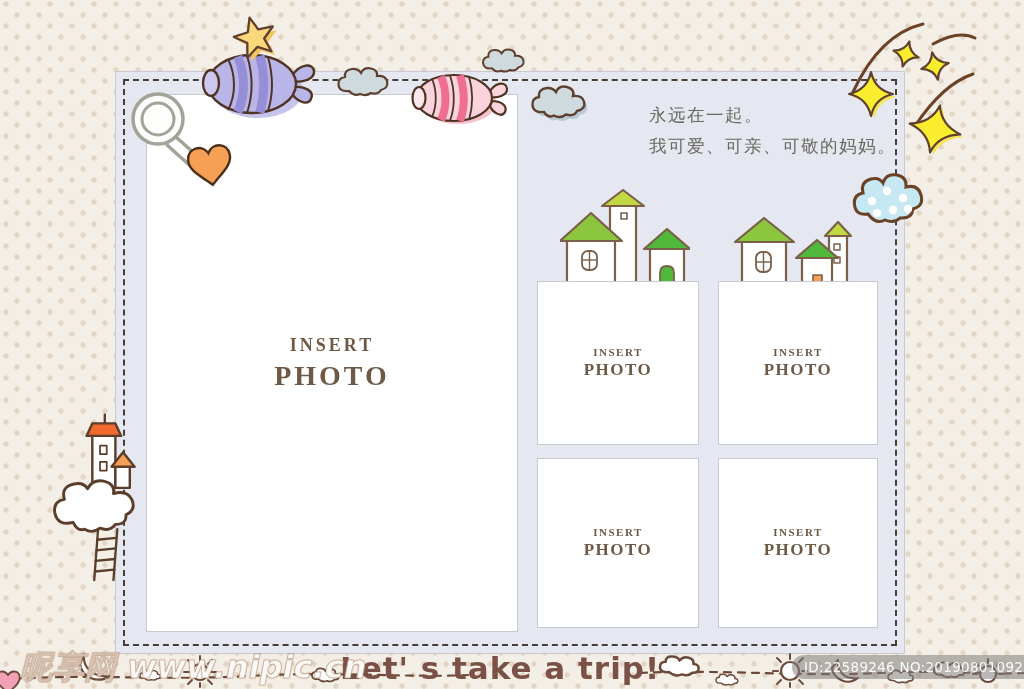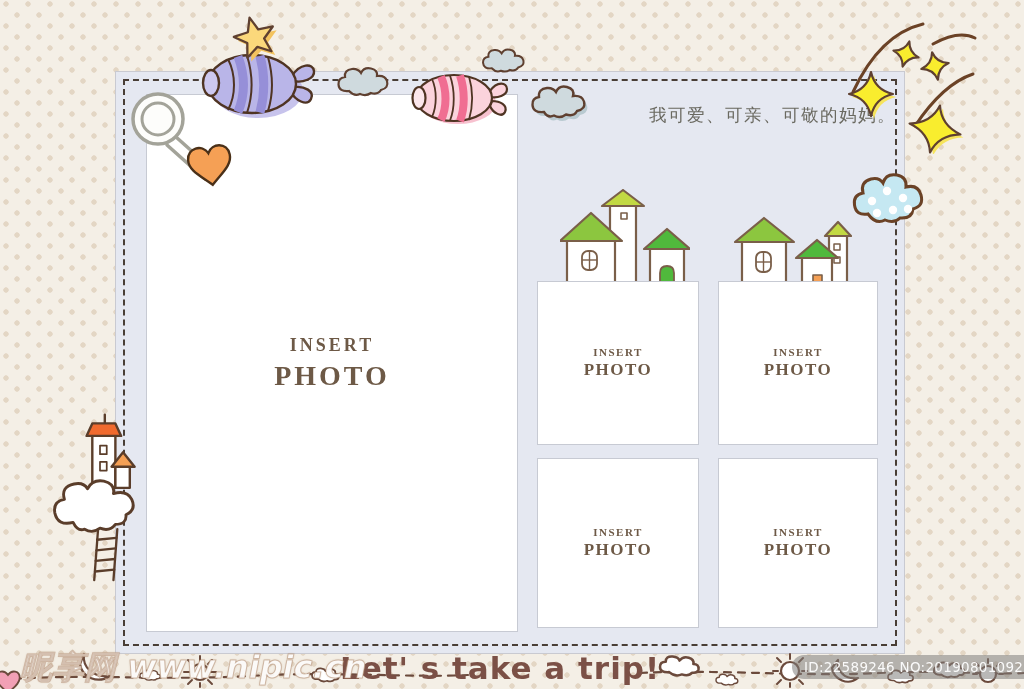--- a/index.html
+++ b/index.html
@@ -103,20 +103,21 @@
   <div class="abs photo photo-sm b3">
     <div class="l1">INSERT</div>
     <div class="l2">PHOTO</div>
   </div>
   <div class="abs photo photo-sm b4">
     <div class="l1">INSERT</div>
     <div class="l2">PHOTO</div>
   </div>
 
   <div class="abs poem">
+    <div>永远在一起。</div>
     <div>我可爱、可亲、可敬的妈妈。</div>
   </div>
 
   <svg class="abs deco" style="left:200px;top:50px;" width="118" height="72" viewBox="0 0 118 72">
     <ellipse cx="58" cy="41" rx="45" ry="27" fill="#a29bdf" opacity="0.6"></ellipse>
     <g stroke="#4f3423" stroke-width="2.4" stroke-linejoin="round">
       <path d="M92,26 C100,13 113,13 114,21 C115,29 102,33 94,31 Z" fill="#b9b5e8"></path>
       <path d="M95,37 C104,36 115,41 111,49 C107,57 95,50 91,42 Z" fill="#b9b5e8"></path>
       <ellipse cx="52" cy="34" rx="44" ry="29" fill="#b9b5e8"></ellipse>
     </g>

